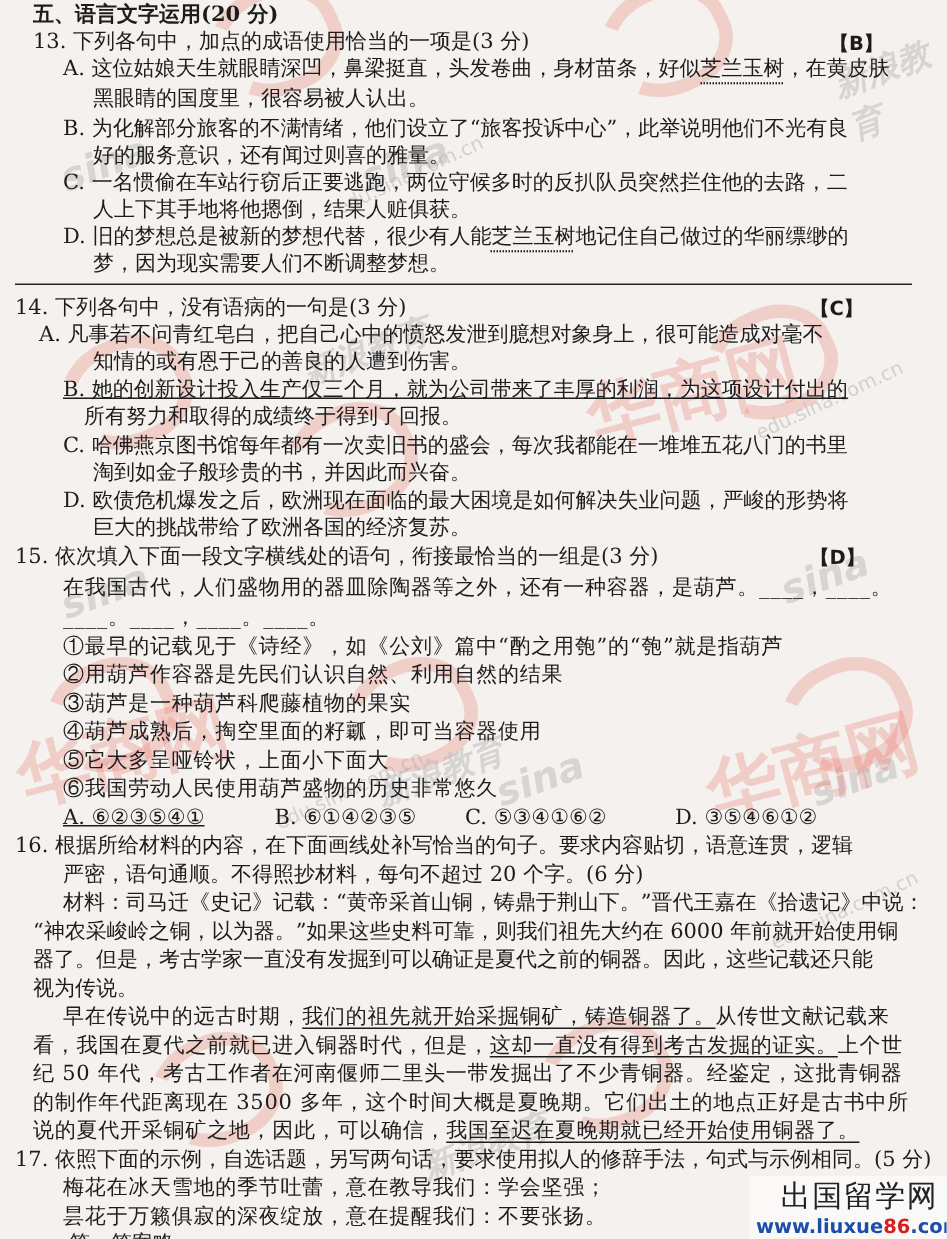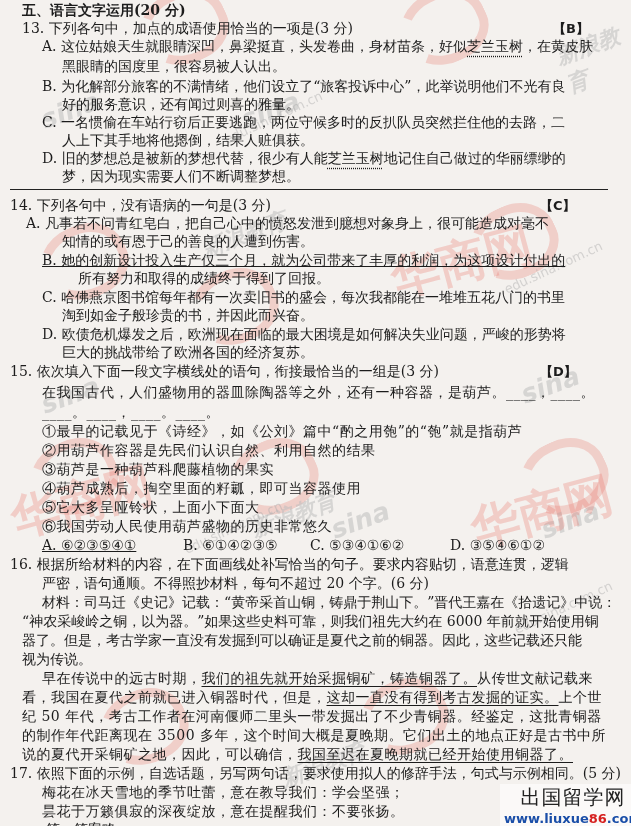--- a/index.html
+++ b/index.html
@@ -84,21 +84,21 @@
     <div class="line" style="left:62px;top:131px;">人上下其手地将他摁倒，结果人赃俱获。</div>
     <div class="line" style="left:42px;top:149px;"><span>D. 旧的梦想总是被新的梦想代替，很少有人能</span><span class="dotted">芝兰玉树</span><span>地记住自己做过的华丽缥缈的</span></div>
     <div class="line" style="left:62px;top:167px;">梦，因为现实需要人们不断调整梦想。</div>
     <div class="hr" style="top:189px;left:10px;width:598px;"></div>
 
     <div class="line" style="left:10px;top:196px;">14. 下列各句中，没有语病的一句是(3 分)</div>
     <div class="answer" style="left:540px;top:197px;">【C】</div>
     <div class="line" style="left:26px;top:214px;">A. 凡事若不问青红皂白，把自己心中的愤怒发泄到臆想对象身上，很可能造成对毫不</div>
     <div class="line" style="left:62px;top:232px;">知情的或有恩于己的善良的人遭到伤害。</div>
     <div class="line" style="left:42px;top:251px;text-decoration:underline;">B. 她的创新设计投入生产仅三个月，就为公司带来了丰厚的利润，为这项设计付出的</div>
-    <div class="line" style="left:78px;top:269px;">所有努力和取得的成绩终于得到了回报。</div>
+    <div class="line" style="left:56px;top:269px;">所有努力和取得的成绩终于得到了回报。</div>
     <div class="line" style="left:42px;top:288px;">C. 哈佛燕京图书馆每年都有一次卖旧书的盛会，每次我都能在一堆堆五花八门的书里</div>
     <div class="line" style="left:62px;top:306px;">淘到如金子般珍贵的书，并因此而兴奋。</div>
     <div class="line" style="left:42px;top:325px;">D. 欧债危机爆发之后，欧洲现在面临的最大困境是如何解决失业问题，严峻的形势将</div>
     <div class="line" style="left:62px;top:343px;">巨大的挑战带给了欧洲各国的经济复苏。</div>
 
     <div class="line" style="left:10px;top:362px;">15. 依次填入下面一段文字横线处的语句，衔接最恰当的一组是(3 分)</div>
     <div class="answer" style="left:540px;top:363px;">【D】</div>
     <div class="line kai" style="left:42px;top:383px;">在我国古代，人们盛物用的器皿除陶器等之外，还有一种容器，是葫芦。____，____。</div>
     <div class="line kai" style="left:42px;top:403px;">____。____，____。____。</div>
     <div class="line kai" style="left:42px;top:422px;">①最早的记载见于《诗经》，如《公刘》篇中“酌之用匏”的“匏”就是指葫芦</div>

